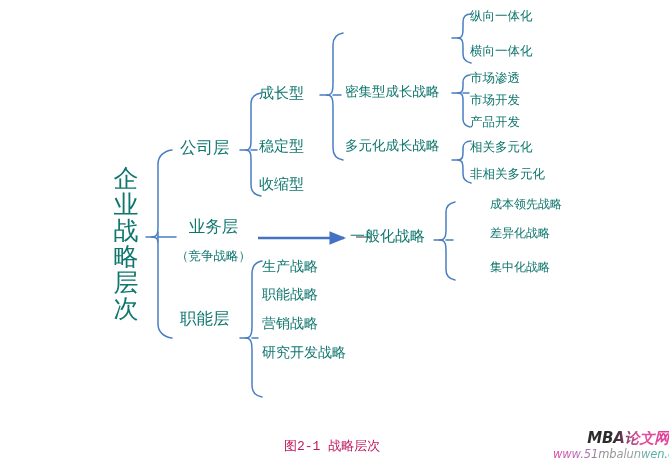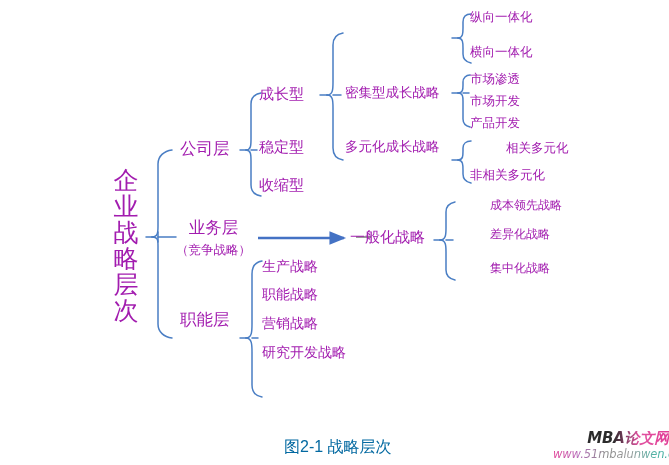--- a/index.html
+++ b/index.html
@@ -25,22 +25,22 @@
     position: absolute;
     left: 0; top: 0;
     width: 669px;
     height: 465px;
     pointer-events: none;
   }
   .node {
     position: absolute;
     white-space: nowrap;
     line-height: 1.15;
-    color: #a21caf;
-    font-family: Liberation Serif, serif;
+    color: #0f766e;
+    font-family: Liberation Mono, monospace;
   }
   
   #root-node {
     left: 106px;
     top: 168px;
     width: 40px;
     font-size: 25px;
     line-height: 1.04;
     text-align: center;
     letter-spacing: 0px;
@@ -51,21 +51,21 @@
   
   .lvl2 {
     font-size: 16.5px;
     text-align: center;
   }
   #node-company { left: 180px; top: 140px; }
   #node-business { left: 176px; top: 219px; text-align: center; }
   #node-business .sub {
     display: block;
     font-size: 12.5px;
-    margin-top: 5px;
+    margin-top: 12px;
   }
   #node-function { left: 180px; top: 311px; }
 
   
   .lvl3 {
     font-size: 15px;
   }
   #node-growth   { left: 259px; top: 86px; }
   #node-stable   { left: 259px; top: 139px; }
   #node-shrink   { left: 259px; top: 177px; }
@@ -85,37 +85,37 @@
   #node-g2 { top: 85px; }
   #node-g3 { top: 139px; }
 
   
   .lvl5 { font-size: 12.5px; left: 470px; }
   #node-l1 { top: 10px; }
   #node-l2 { top: 45px; }
   #node-l3 { top: 72px; }
   #node-l4 { top: 94px; }
   #node-l5 { top: 116px; }
-  #node-l6 { top: 141px; margin-left: 36px; }
+  #node-l6 { top: 141px; }
   #node-l7 { top: 168px; }
 
   
   .lvl5b { font-size: 12px; left: 490px; }
   #node-s1 { top: 199px; }
   #node-s2 { top: 228px; }
   #node-s3 { top: 262px; }
 
   
   #caption {
     position: absolute;
     left: 284px;
     top: 437px;
-    font-size: 16px;
-    color: #0369a1;
-    font-family: Liberation Sans, sans-serif;
+    font-size: 13px;
+    color: #be185d;
+    font-family: Liberation Mono, monospace;
   }
   
   #watermark {
     position: absolute;
     left: 553px;
     top: 431px;
     width: 116px;
     text-align: right;
   }
   #wm-brand {

